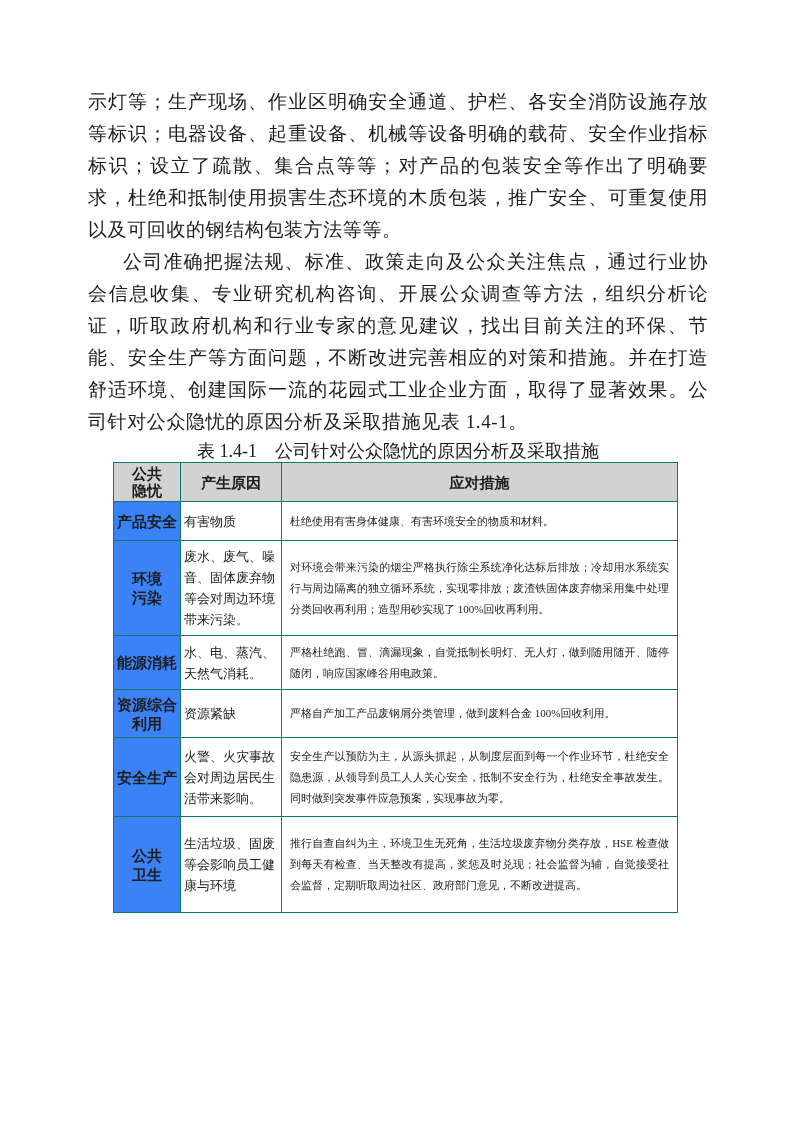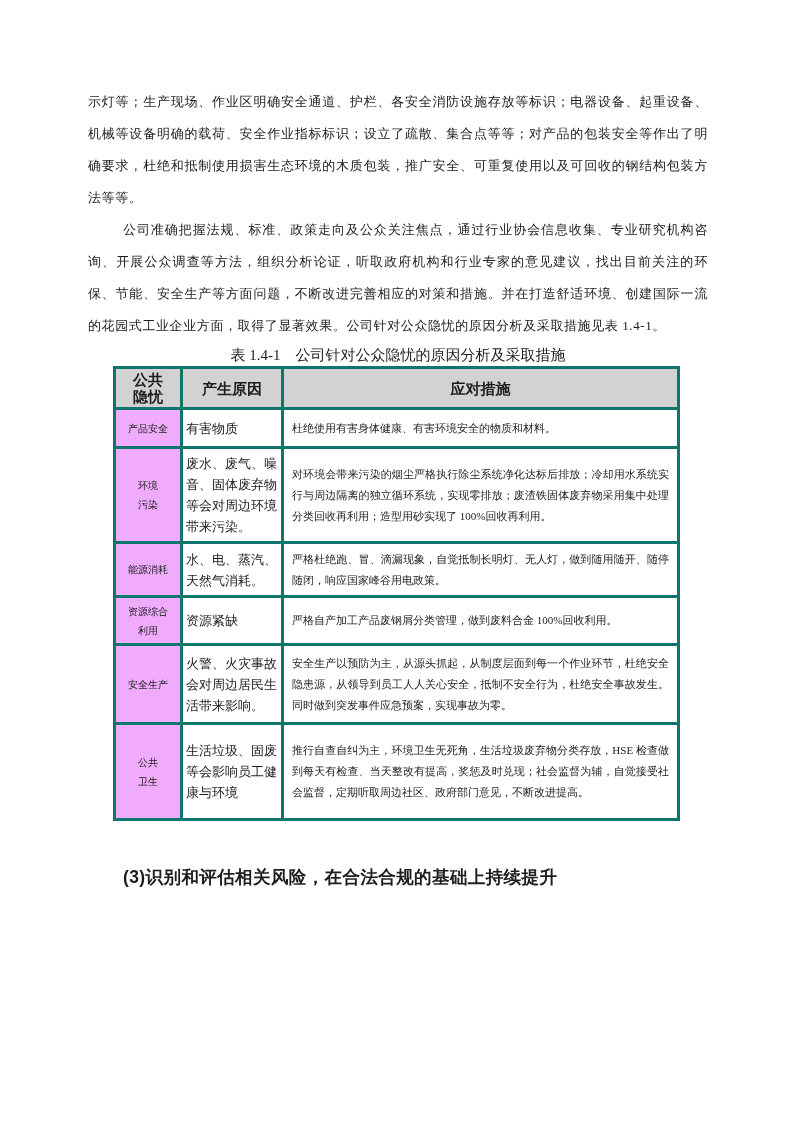--- a/index.html
+++ b/index.html
@@ -3,39 +3,39 @@
 <meta charset="utf-8">
 <style>
   html,body { margin:0; padding:0; }
   body {
     width:794px; height:1123px; background:#ffffff; position:relative;
     font-family:"Liberation Serif","DejaVu Serif",serif; color:#1d1d1d;
     overflow:hidden;
   }
   .content { position:absolute; left:88px; top:86px; width:620px; }
   .body-text {
-    margin:0; font-size:13px; line-height:32px; letter-spacing:0.6px;
+    margin:0; font-size:19px; line-height:32px; letter-spacing:0.6px;
     text-align:justify; text-justify:inter-ideograph;
   }
   .indent { text-indent:35px; }
-  .caption { margin-top:3px; font-size:15px; line-height:21px; text-align:center; }
+  .caption { margin-top:3px; font-size:18px; line-height:21px; text-align:center; }
   table.concern-table {
     border-collapse:collapse; table-layout:fixed;
     margin:0 0 0 25px; width:564px;
   }
-  .concern-table th, .concern-table td { border:3px solid #0f766e; overflow:hidden; }
+  .concern-table th, .concern-table td { border:1px solid #0f766e; overflow:hidden; }
   col.c1 { width:67px; } col.c2 { width:101px; } col.c3 { width:396px; }
   .concern-table th {
     background:#d2d2d2; font-family:"Liberation Sans","DejaVu Sans",sans-serif;
     font-size:15px; font-weight:bold; line-height:17px; white-space:pre-line;
     text-align:center; vertical-align:middle; padding:2px;
   }
   td.cell-concern {
-    background:#f0abfc; font-family:"Liberation Sans","DejaVu Sans",sans-serif;
-    font-size:10px; font-weight:normal; line-height:19px; white-space:pre-line;
+    background:#3b82f6; font-family:"Liberation Sans","DejaVu Sans",sans-serif;
+    font-size:15px; font-weight:bold; line-height:19px; white-space:pre-line;
     text-align:center; vertical-align:middle; padding:2px 1px;
   }
   td.cell-cause {
     font-size:13px; line-height:21px; padding:2px 3px;
     vertical-align:middle; text-align:left;
   }
   td.cell-measures {
     font-size:11px; line-height:21px; padding:3px 8px;
     vertical-align:middle; text-align:justify; text-justify:inter-ideograph;
   }
@@ -106,16 +106,15 @@
     </tr>
     <tr class="r-5">
       <td class="cell-concern">公共
 卫生</td>
       <td class="cell-cause">生活垃圾、固废等会影响员工健康与环境</td>
       <td class="cell-measures">推行自查自纠为主，环境卫生无死角，生活垃圾废弃物分类存放，HSE 检查做到每天有检查、当天整改有提高，奖惩及时兑现；社会监督为辅，自觉接受社会监督，定期听取周边社区、政府部门意见，不断改进提高。</td>
     </tr>
   </tbody>
     </table>
 
-  <h3 class="section-heading">(3)识别和评估相关风险，在合法合规的基础上持续提升</h3>
 
 
 </div>
 
 </body></html>

